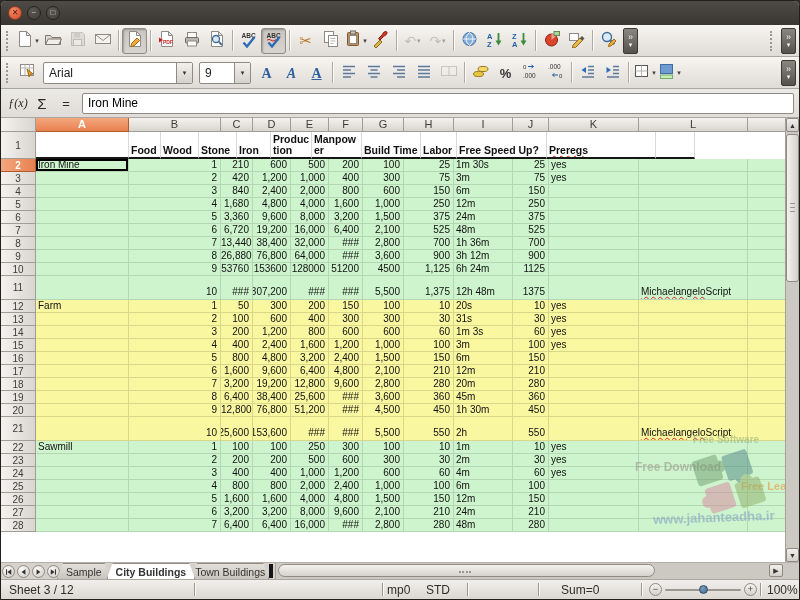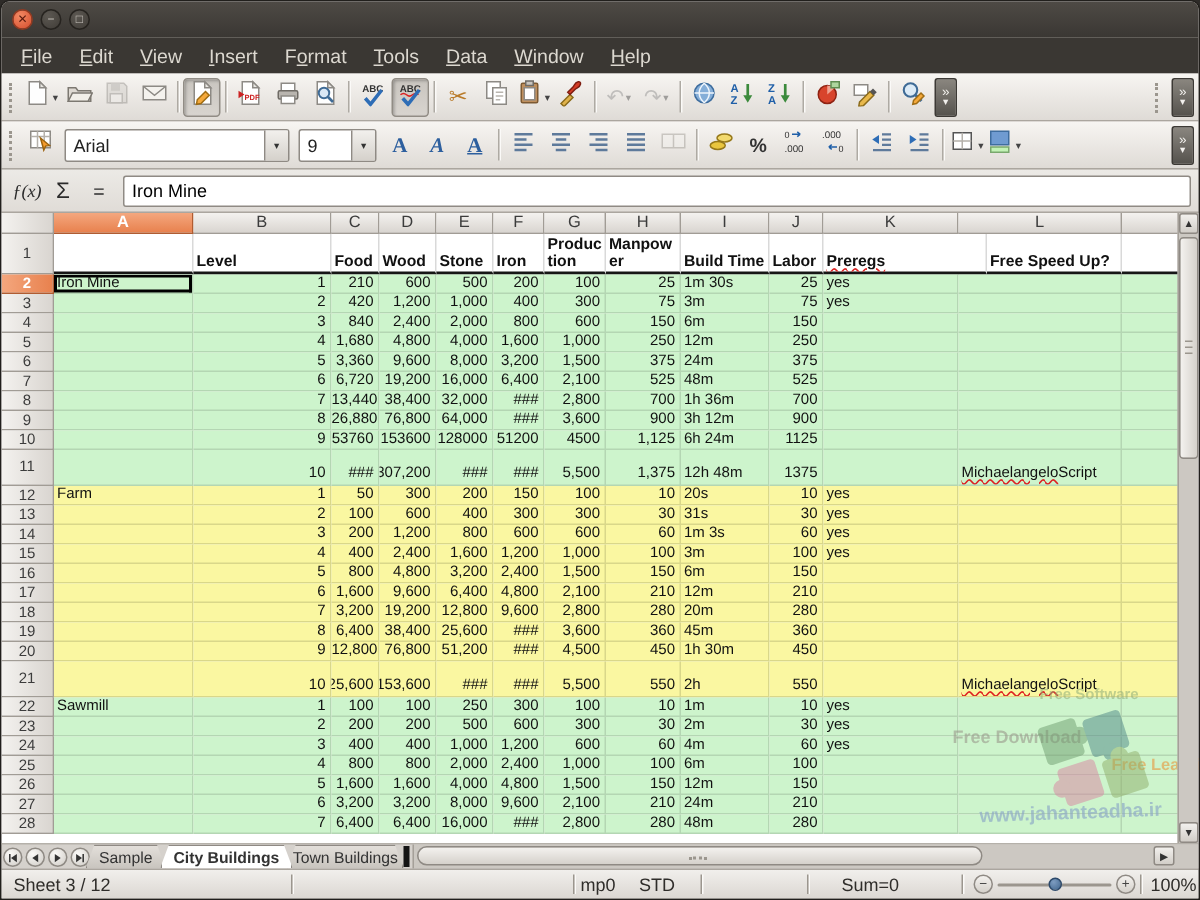--- a/index.html
+++ b/index.html
@@ -100,31 +100,20 @@
 <div class="window">
 
   <div class="titlebar">
     <div class="winbtns">
       <span class="wb close">✕</span>
       <span class="wb plain">−</span>
       <span class="wb plain">□</span>
     </div>
   </div>
 
-  <div class="menubar" id="menubar">
-      <span class="mitem"><u>F</u>ile</span>
-      <span class="mitem"><u>E</u>dit</span>
-      <span class="mitem"><u>V</u>iew</span>
-      <span class="mitem"><u>I</u>nsert</span>
-      <span class="mitem">F<u>o</u>rmat</span>
-      <span class="mitem"><u>T</u>ools</span>
-      <span class="mitem"><u>D</u>ata</span>
-      <span class="mitem"><u>W</u>indow</span>
-      <span class="mitem"><u>H</u>elp</span>
-    </div>
 
   <div class="toolbar" id="tb1">
       <span class="grip"></span>
       <div class="tbtn">
         <span><svg width="18" height="18" viewBox="0 0 18 18">
             <path d="M3.5 1.5h7l4 4v11h-11z" fill="#fefefe" stroke="#8d8a85"></path>
             <path d="M10.5 1.5v4h4z" fill="#e9e7e3" stroke="#8d8a85"></path>
           </svg></span>
         <span class="dd">▾</span>
       </div>
@@ -418,33 +407,32 @@
           <div class="hcell" style="width: 50px; height: 14px;">H</div>
           <div class="hcell" style="width: 59px; height: 14px;">I</div>
           <div class="hcell" style="width: 36px; height: 14px;">J</div>
           <div class="hcell" style="width: 90px; height: 14px;">K</div>
           <div class="hcell" style="width: 109px; height: 14px;">L</div>
           <div class="hcell" style="width: 39px; height: 14px;"></div>
         </div>
         <div class="grow r1">
           <div class="rhdr">1</div>
           <div class="cell txt" style="width: 93px;"></div>
-          <div class="cell txt" style="width: 92px;">Level</div>
           <div class="cell txt" style="width: 32px;">Food</div>
           <div class="cell txt" style="width: 38px;">Wood</div>
           <div class="cell txt" style="width: 38px;">Stone</div>
           <div class="cell txt" style="width: 34px;">Iron</div>
           <div class="cell txt" style="width: 41px;">Production</div>
           <div class="cell txt" style="width: 50px;">Manpower</div>
           <div class="cell txt" style="width: 59px;">Build Time</div>
           <div class="cell txt" style="width: 36px;">Labor</div>
+          <div class="cell txt" style="width: 90px;">Free Speed Up?</div>
           <div class="cell txt" style="width: 109px;">
             <span class="sq">Preregs</span>
           </div>
-          <div class="cell txt" style="width: 90px;">Free Speed Up?</div>
           <div class="cell" style="width: 39px;"></div>
         </div>
         <div class="grow">
           <div class="rhdr sel">2</div>
           <div class="cell txt green selc" style="width: 93px;">Iron Mine<span class="handle"></span></div>
           <div class="cell num green" style="width: 92px;">1</div>
           <div class="cell num green" style="width: 32px;">210</div>
           <div class="cell num green" style="width: 38px;">600</div>
           <div class="cell num green" style="width: 38px;">500</div>
           <div class="cell num green" style="width: 34px;">200</div>

